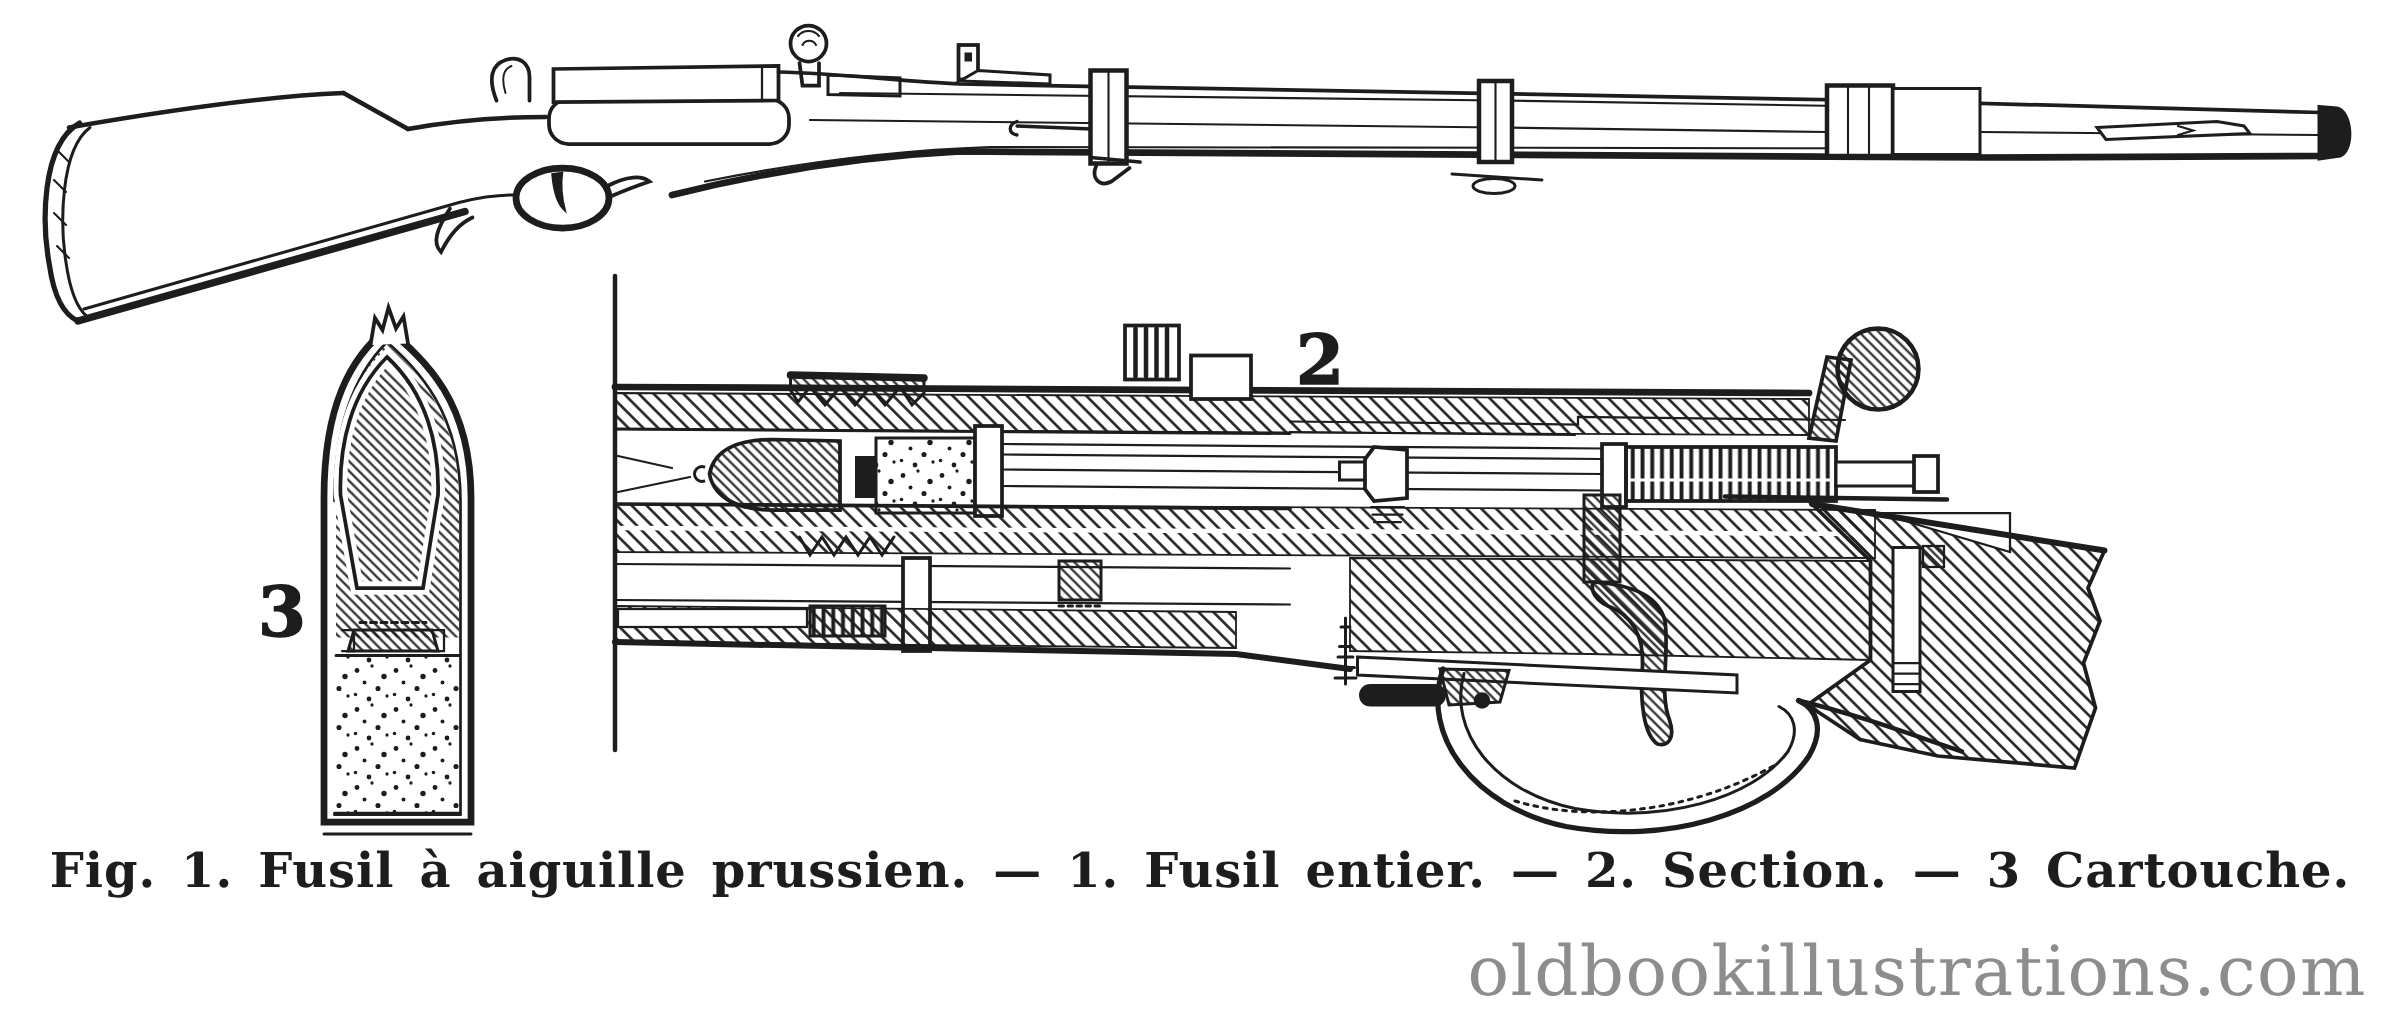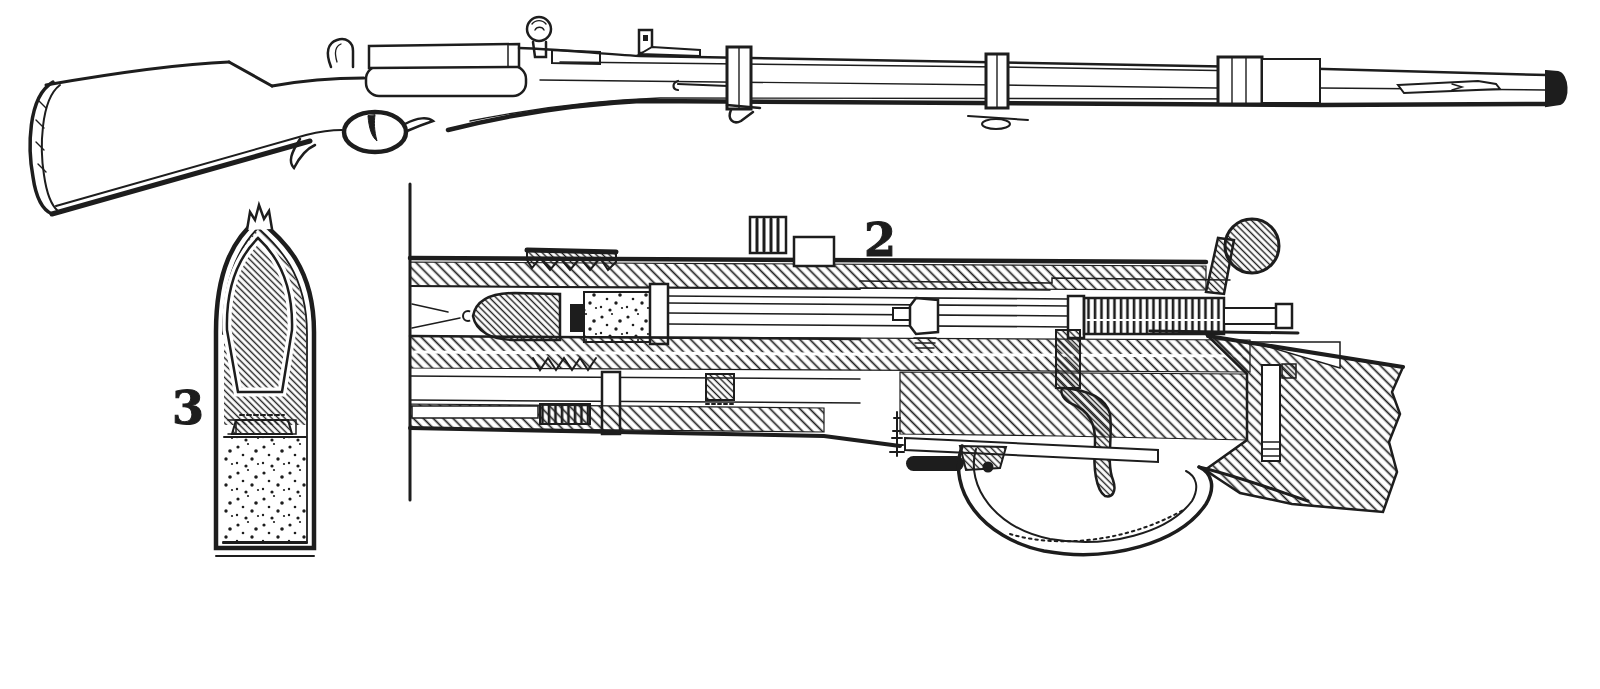--- a/index.html
+++ b/index.html
@@ -204,14 +204,16 @@
 
     <path d="M960,446 L1006,447 L1000,468 L966,470 Z" fill="url(#h4)" stroke-width="2"></path>
     <path d="M962,446 C947,490 982,538 1044,551 C1110,563 1180,543 1206,504 C1216,487 1212,473 1199,467" stroke-width="3.5"></path>
     <path d="M976,449 C965,487 996,528 1050,539 C1108,549 1168,533 1192,501 C1200,487 1196,476 1186,471" stroke-width="2"></path>
     <path d="M1010,534 C1060,549 1130,541 1185,509" stroke-width="2" stroke-dasharray="2.5 4"></path>
     <path d="M1199,467 C1240,477 1272,489 1308,501" stroke-width="3"></path>
     <text class="fig-num" x="864" y="256">2</text>
   </g>
 </svg>
 
+<div class="caption">Fig. 1. Fusil à aiguille prussien. — 1. Fusil entier. — 2. Section. — 3 Cartouche.</div>
+<div class="watermark">oldbookillustrations.com</div>
 
 </div>
 
 </body></html>

